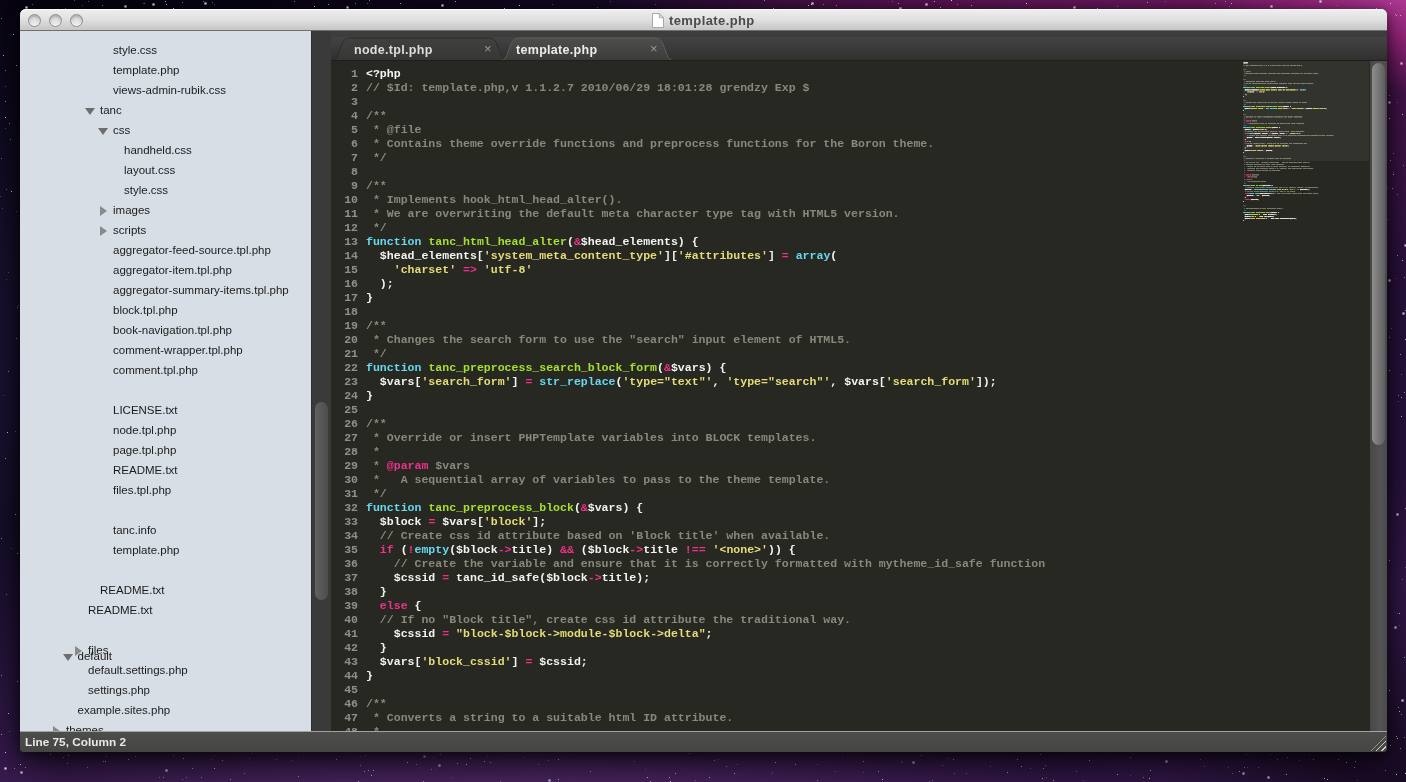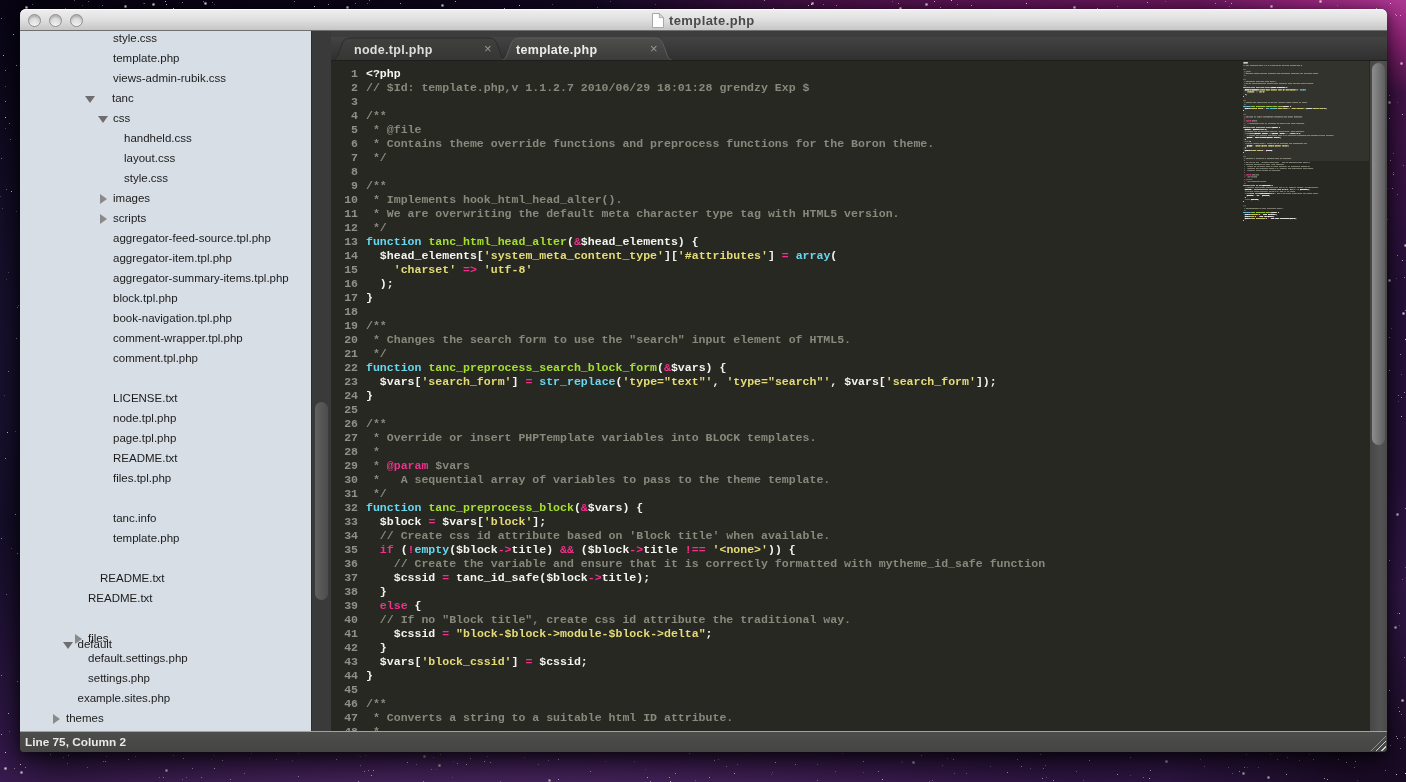--- a/index.html
+++ b/index.html
@@ -355,21 +355,21 @@
 #titlebar { position:absolute; left:0; top:0; width:100%; height:22px;
  border-radius:6px 6px 0 0;
  background:linear-gradient(#efefef, #e0e0e0 50%, #c6c6c6);
  border-bottom:1px solid #6f6f6f; box-shadow:inset 0 1px 0 #fdfdfd; }
 .tl { position:absolute; top:4.5px; width:13px; height:13px; border-radius:50%;
  background:radial-gradient(circle at 50% 80%, #ededed, #dadada 55%, #c8c8c8 90%);
  border:1px solid #8d8d8d; box-shadow:inset 0 2px 2px rgba(0,0,0,0.15), inset 0 -1px 1px rgba(255,255,255,0.85); }
 #title { position:absolute; top:4px; left:649px; font-size:13px; font-weight:bold; color:#4a4a4a; letter-spacing:0.4px; }
 #dicon { position:absolute; left:632px; top:4px; }
 #sidebar { position:absolute; left:0; top:22px; width:291px; height:700px; background:#d8dee6; overflow:hidden; }
-.row { position:absolute; left:0; width:100%; height:20px; }
+.row { position:absolute; left:0; width:100%; height:20px;margin-top:12px; }
 .lbl { position:absolute; top:3px; font-size:11.5px; color:#1b1b1b; white-space:nowrap; }
 .tri { position:absolute; }
 .tri.down { top:7px; border-left:5px solid transparent; border-right:5px solid transparent; border-top:7px solid #6e6e6e; }
 .tri.right { top:5px; border-top:5px solid transparent; border-bottom:5px solid transparent; border-left:7px solid #8a8a8a; }
 #sbscroll { position:absolute; left:291px; top:22px; width:20px; height:700px; background:#3a3a3a; border-left:1px solid #2e2e2e; }
 #sbthumb { position:absolute; left:3px; top:371px; width:13px; height:198px; border-radius:7px;
  background:linear-gradient(90deg,#616161,#4c4c4c); }
 #editor { position:absolute; left:311px; top:22px; width:1056px; height:700px; background:#272822; overflow:hidden; }
 #tabs { position:absolute; left:0; top:0; }
 #codewrap { position:absolute; left:0; top:30px; width:1056px; height:670px; overflow:hidden; }
@@ -412,21 +412,21 @@
         <span class="lbl" style="left:93px">style.css</span>
       </div>
 <div class="row" style="top:18px">
         <span class="lbl" style="left:93px">template.php</span>
       </div>
 <div class="row" style="top:38px">
         <span class="lbl" style="left:93px">views-admin-rubik.css</span>
       </div>
 <div class="row" style="top:58px">
         <span class="tri down" style="left:65px"></span>
-        <span class="lbl" style="left:92px">tanc</span>
+        <span class="lbl" style="left:80px">tanc</span>
       </div>
 <div class="row" style="top:78px">
         <span class="tri down" style="left:78px"></span>
         <span class="lbl" style="left:93px">css</span>
       </div>
 <div class="row" style="top:98px">
         <span class="lbl" style="left:104px">handheld.css</span>
       </div>
 <div class="row" style="top:118px">
         <span class="lbl" style="left:104px">layout.css</span>

